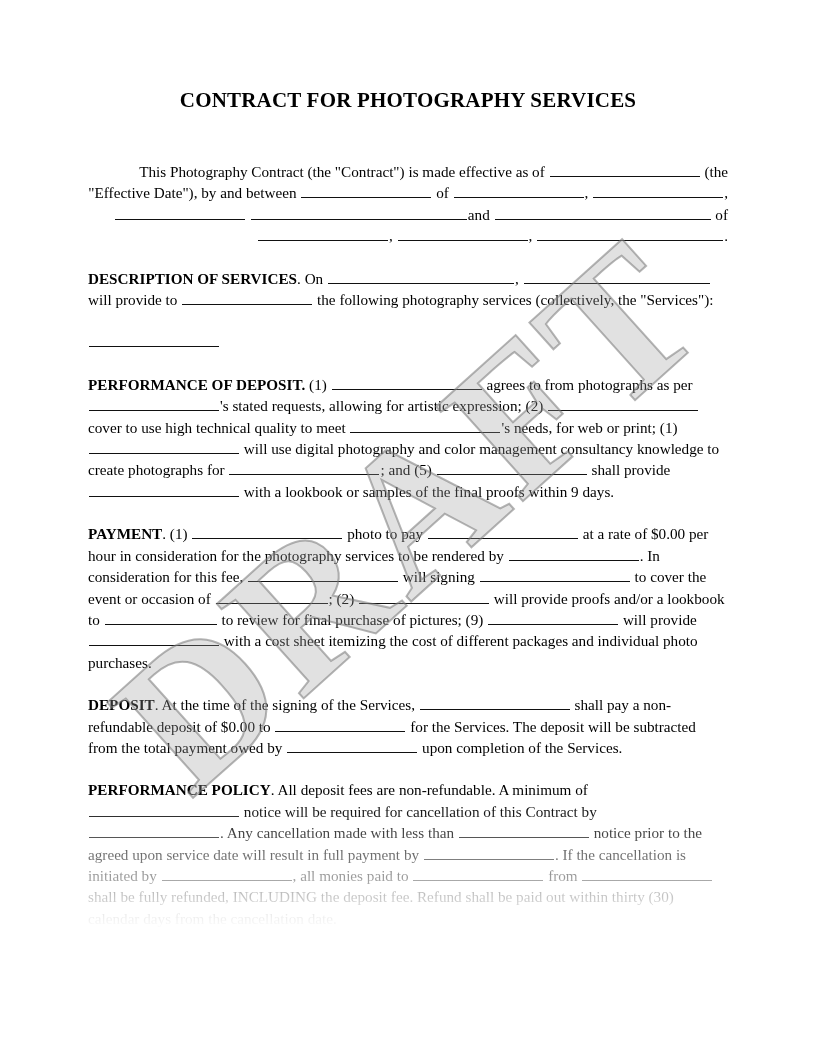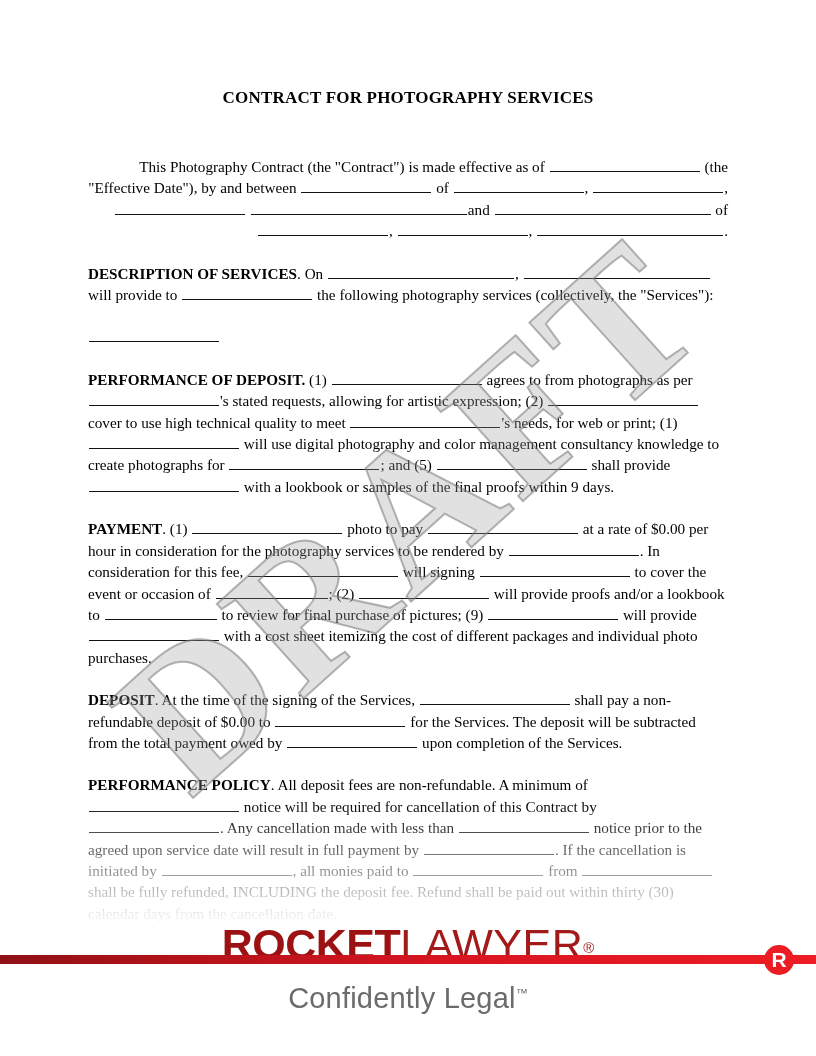--- a/index.html
+++ b/index.html
@@ -64,21 +64,21 @@
   .doc {
     position: absolute;
     left: 88px;
     top: 0;
     width: 640px;
     z-index: 1;
   }
   .doc-title {
     text-align: center;
     font-weight: bold;
-    font-size: 17px;
+    font-size: 21px;
     letter-spacing: 0.2px;
     margin-top: 88px;
     margin-bottom: 0;
   }
   .para {
     font-size: 15.2px;
     line-height: 21.4px;
     text-align: left;
     margin: 0;
   }
@@ -301,29 +301,14 @@
 
   </div>
 
   <div class="watermark-layer">
     <div class="watermark-fill">DRAFT</div>
     <div class="watermark-text">DRAFT</div>
   </div>
 
   <div class="fade-mask"></div>
 
-  <div class="footer">
-
-    <div class="brand-lockup">
-      <span class="brand-rocket">ROCKET</span><span class="brand-lawyer">LAWYER</span><span class="brand-reg">®</span>
-    </div>
-
-    <div class="red-bar"></div>
-
-    <div class="r-badge">R</div>
-
-    <div class="tagline">
-      <span>Confidently Legal</span><span class="tagline-tm">™</span>
-    </div>
-
-  </div>
 
 </div>
 
 </body></html>

